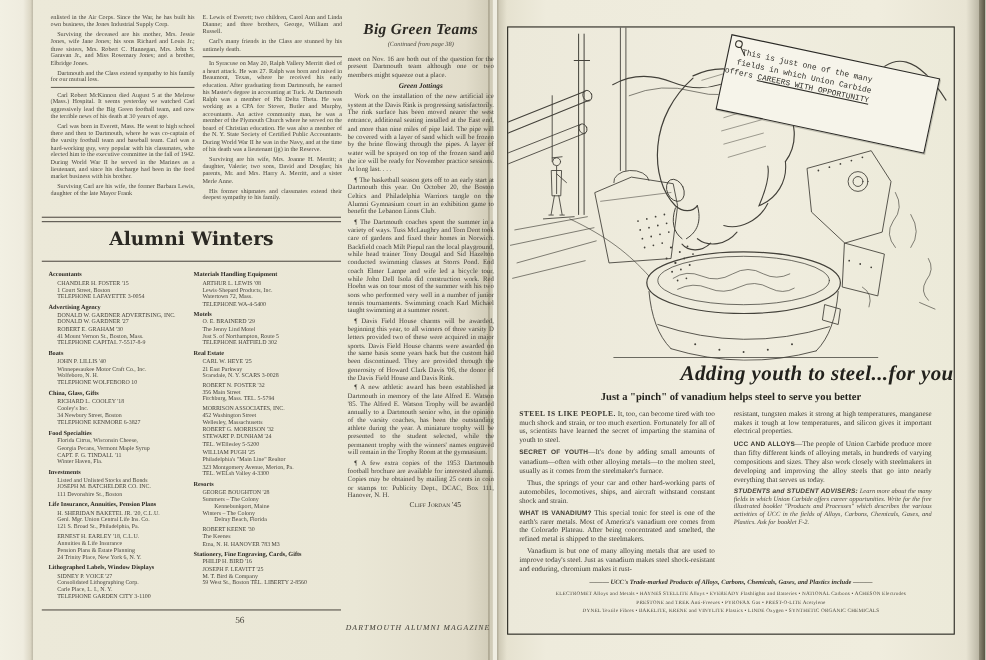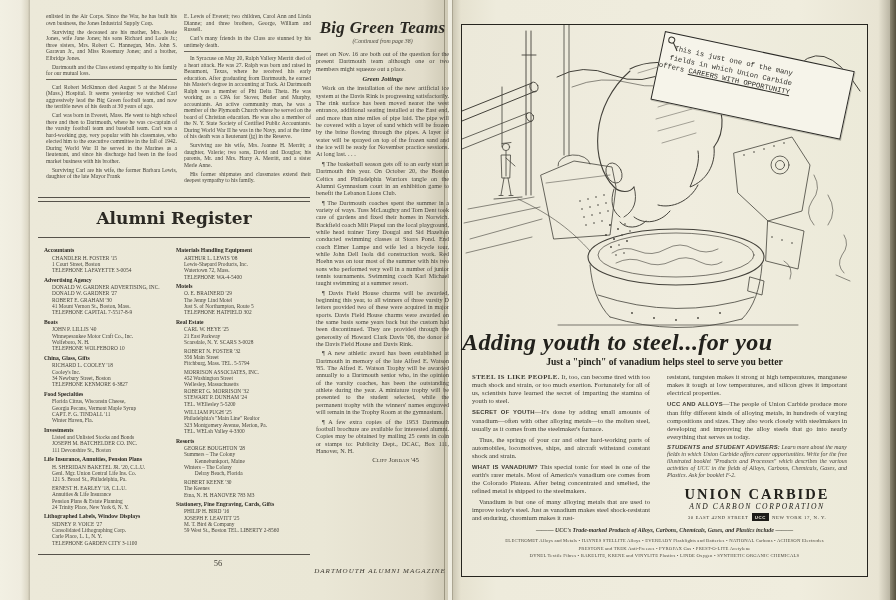--- a/index.html
+++ b/index.html
@@ -18,21 +18,21 @@
      background:linear-gradient(90deg,#c9c4b0 0%,#e6e2d0 2%,#eeebdc 10%,#f0edde 78%,#e8e4d3 96%,#a49f8d 100%);}
   .edge-right{left:890px;top:0;width:6px;height:600px;
      background:linear-gradient(90deg,#8f8a77 0%,#55503f 100%);}
   
   .txtcol{font-size:5.6px;line-height:6.5px;text-align:justify;color:#45423a;overflow:hidden;}
   .txtcol p{margin:0 0 2.5px 0;text-indent:6px;}
   .txtcol p.noind{text-indent:0;}
   .obit-rule{border-top:0.8px solid #6b675c;margin:2.5px 0 3.5px 0;height:0;}
   
   .bgt{width:133px;overflow:hidden;}
-  .bgt-title{font-style:italic;font-weight:600;font-size:17px;line-height:19px;text-align:center;
+  .bgt-title{font-style:italic;font-weight:600;font-size:14px;line-height:19px;text-align:center;
      color:#2b2923;letter-spacing:.3px;margin-bottom:1px;}
   .bgt-cont{font-style:italic;font-size:5.8px;text-align:center;color:#4a473e;margin-bottom:6px;}
   .bgt .paras{font-size:6.2px;line-height:7.35px;text-align:justify;color:#44413a;}
   .bgt .paras p{margin:0 0 2px 0;text-indent:6px;}
   .bgt .paras p.noind{text-indent:0;}
   .jot-head{text-align:center;font-weight:bold;font-style:italic;font-size:6.6px;margin:2.5px 0 2.5px 0;color:#2e2b25;}
   .bgt-byline{font-variant:small-caps;font-size:6.8px;text-align:right;padding-right:30px;margin-top:2px;color:#3a372f;}
   .lp-footer{font-variant:small-caps;font-size:7px;letter-spacing:1px;text-align:center;color:#3c3931;font-style:italic;}
   .pagenum{font-size:8.5px;text-align:center;color:#45423a;}
   
@@ -46,22 +46,22 @@
   .ad-box{left:461px;top:24px;width:405px;height:551px;border:1.2px solid #26251f;
      background:linear-gradient(90deg,#ece9da 0%,#f0eddf 55%,#ecead9 100%);}
   .ad-ill{left:0;top:0;}
   .note-card{left:203px;top:6px;width:192px;height:68px;background:#f6f4ea;border:1.1px solid #2b2a26;
      transform:rotate(12deg);transform-origin:0 0;box-shadow:1px 1px 0 rgba(60,58,48,.25);}
   .note-card .tline{font-family:"Liberation Mono",monospace;font-size:7.2px;line-height:9.6px;color:#302f2a;white-space:nowrap;}
   .note-card .tline:nth-child(2){padding-left:18px;padding-top:10px;}
   .note-card .tline:nth-child(3){padding-left:12px;}
   .note-card .tline:nth-child(4){padding-left:9px;}
   .pin{left:3px;top:2px;}
-  .ad-headline{left:0;top:304px;width:405px;text-align:left;font-style:italic;font-weight:bold;
-     font-size:24px;letter-spacing:.4px;color:#22211c;}
+  .ad-headline{left:0;top:304px;width:405px;text-align:right;font-style:italic;font-weight:bold;
+     font-size:19px;letter-spacing:.4px;color:#22211c;}
   .ad-subhead{left:0;top:331px;width:405px;text-align:center;font-weight:bold;font-size:9.6px;color:#26251f;}
   .adcol{font-size:6.6px;line-height:7.95px;text-align:justify;color:#3c3a32;overflow:hidden;}
   .adcol p{margin:0 0 3px 0;text-indent:0;}
   .adcol p.ind{text-indent:7px;}
   .lead{font-family:"Liberation Sans",sans-serif;font-weight:bold;font-size:5.9px;letter-spacing:.2px;}
   .lead.sc{font-family:"Liberation Serif",serif;font-size:6.8px;letter-spacing:.4px;}
   .lead.bi{font-style:italic;}
   .adcol p.note{font-style:italic;font-size:5.9px;line-height:7px;color:#45423a;}
   .logo-block{left:205px;top:462px;width:180px;text-align:center;color:#23221d;}
   .logo-name{font-size:14.5px;font-weight:bold;letter-spacing:2px;line-height:15px;}
@@ -100,21 +100,21 @@
       <p class="noind">E. Lewis of Everett; two children, Carol Ann and Linda Dianne; and three brothers, George, William and Russell.</p>
       <p>Carl's many friends in the Class are stunned by his untimely death.</p>
       <div class="obit-rule"></div>
       <p>In Syracuse on May 20, Ralph Vallery Merritt died of a heart attack. He was 27. Ralph was born and raised in Beaumont, Texas, where he received his early education. After graduating from Dartmouth, he earned his Master's degree in accounting at Tuck. At Dartmouth Ralph was a member of Phi Delta Theta. He was working as a CPA for Stover, Butler and Murphy, accountants. An active community man, he was a member of the Plymouth Church where he served on the board of Christian education. He was also a member of the N. Y. State Society of Certified Public Accountants. During World War II he was in the Navy, and at the time of his death was a lieutenant (jg) in the Reserve.</p>
       <p>Surviving are his wife, Mrs. Joanne H. Merritt; a daughter, Valerie; two sons, David and Douglas; his parents, Mr. and Mrs. Harry A. Merritt, and a sister Merle Anne.</p>
       <p>His former shipmates and classmates extend their deepest sympathy to his family.</p>
     </div>
 
   <div class="abs rule" style="left:38px;top:197px;width:272px;"></div>
   <div class="abs rule bold" style="left:38px;top:201px;width:272px;"></div>
-  <div class="abs reg-title" style="left:38px;top:208px;width:272px;">Alumni Register</div>
+  <div class="abs reg-title" style="left:38px;top:208px;width:272px;">Alumni Winters</div>
   <div class="abs rule" style="left:38px;top:237px;width:272px;"></div>
   <div class="abs regcol" style="left:44px;top:244px;width:126px;height:306px;">
       <div class="reg-h">Accountants</div>
       <div class="reg-e">
         <div>CHANDLER H. FOSTER '15</div>
         <div>1 Court Street, Boston</div>
         <div>TELEPHONE LAFAYETTE 3-0054</div>
       </div>
       <div class="reg-h">Advertising Agency</div>
       <div class="reg-e">
@@ -377,27 +377,20 @@
         <p class="ind">Thus, the springs of your car and other hard-working parts of automobiles, locomotives, ships, and aircraft withstand constant shock and strain.</p>
         <p><span class="lead">WHAT IS VANADIUM?</span> This special tonic for steel is one of the earth's rarer metals. Most of America's vanadium ore comes from the Colorado Plateau. After being concentrated and smelted, the refined metal is shipped to the steelmakers.</p>
         <p class="ind">Vanadium is but one of many alloying metals that are used to improve today's steel. Just as vanadium makes steel shock-resistant and enduring, chromium makes it rust-</p>
       </div>
     <div class="abs adcol" style="left:205px;top:348px;width:180px;height:114px;">
         <p>resistant, tungsten makes it strong at high temperatures, manganese makes it tough at low temperatures, and silicon gives it important electrical properties.</p>
         <p><span class="lead">UCC AND ALLOYS</span>—The people of Union Carbide produce more than fifty different kinds of alloying metals, in hundreds of varying compositions and sizes. They also work closely with steelmakers in developing and improving the alloy steels that go into nearly everything that serves us today.</p>
         <p class="note"><span class="lead bi">STUDENTS and STUDENT ADVISERS:</span> Learn more about the many fields in which Union Carbide offers career opportunities. Write for the free illustrated booklet "Products and Processes" which describes the various activities of UCC in the fields of Alloys, Carbons, Chemicals, Gases, and Plastics. Ask for booklet F-2.</p>
       </div>
 
-    <div class="abs logo-block">
-      <div class="logo-name">UNION CARBIDE</div>
-      <div class="logo-sub">AND CARBON CORPORATION</div>
-      <div class="logo-addr">
-        <span>30 EAST 42ND STREET</span><span class="ucc-box">UCC</span><span>NEW YORK 17, N. Y.</span>
-      </div>
-    </div>
 
     <div class="abs tm-header">——— UCC's Trade-marked Products of Alloys, Carbons, Chemicals, Gases, and Plastics include ———</div>
     <div class="abs tm-lines">
         <div>ELECTROMET Alloys and Metals • HAYNES STELLITE Alloys • EVEREADY Flashlights and Batteries • NATIONAL Carbons • ACHESON Electrodes</div>
         <div>PRESTONE and TREK Anti-Freezes • PYROFAX Gas • PREST-O-LITE Acetylene</div>
         <div>DYNEL Textile Fibres • BAKELITE, KRENE and VINYLITE Plastics • LINDE Oxygen • SYNTHETIC ORGANIC CHEMICALS</div>
       </div>
   </div>
 
 </div>

